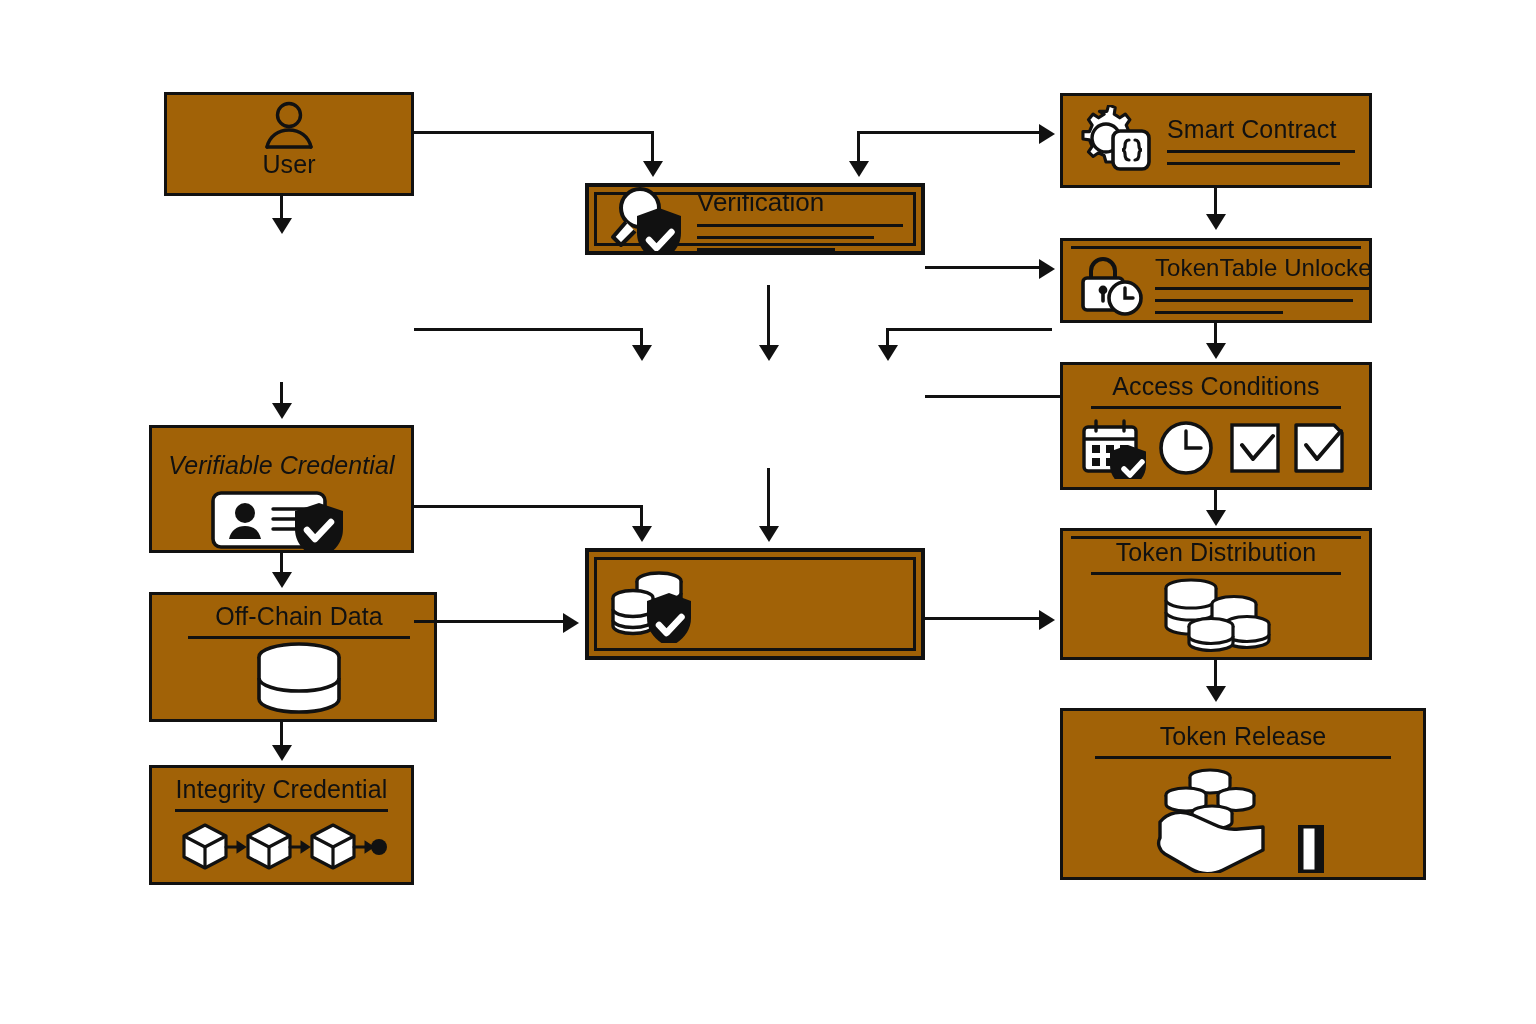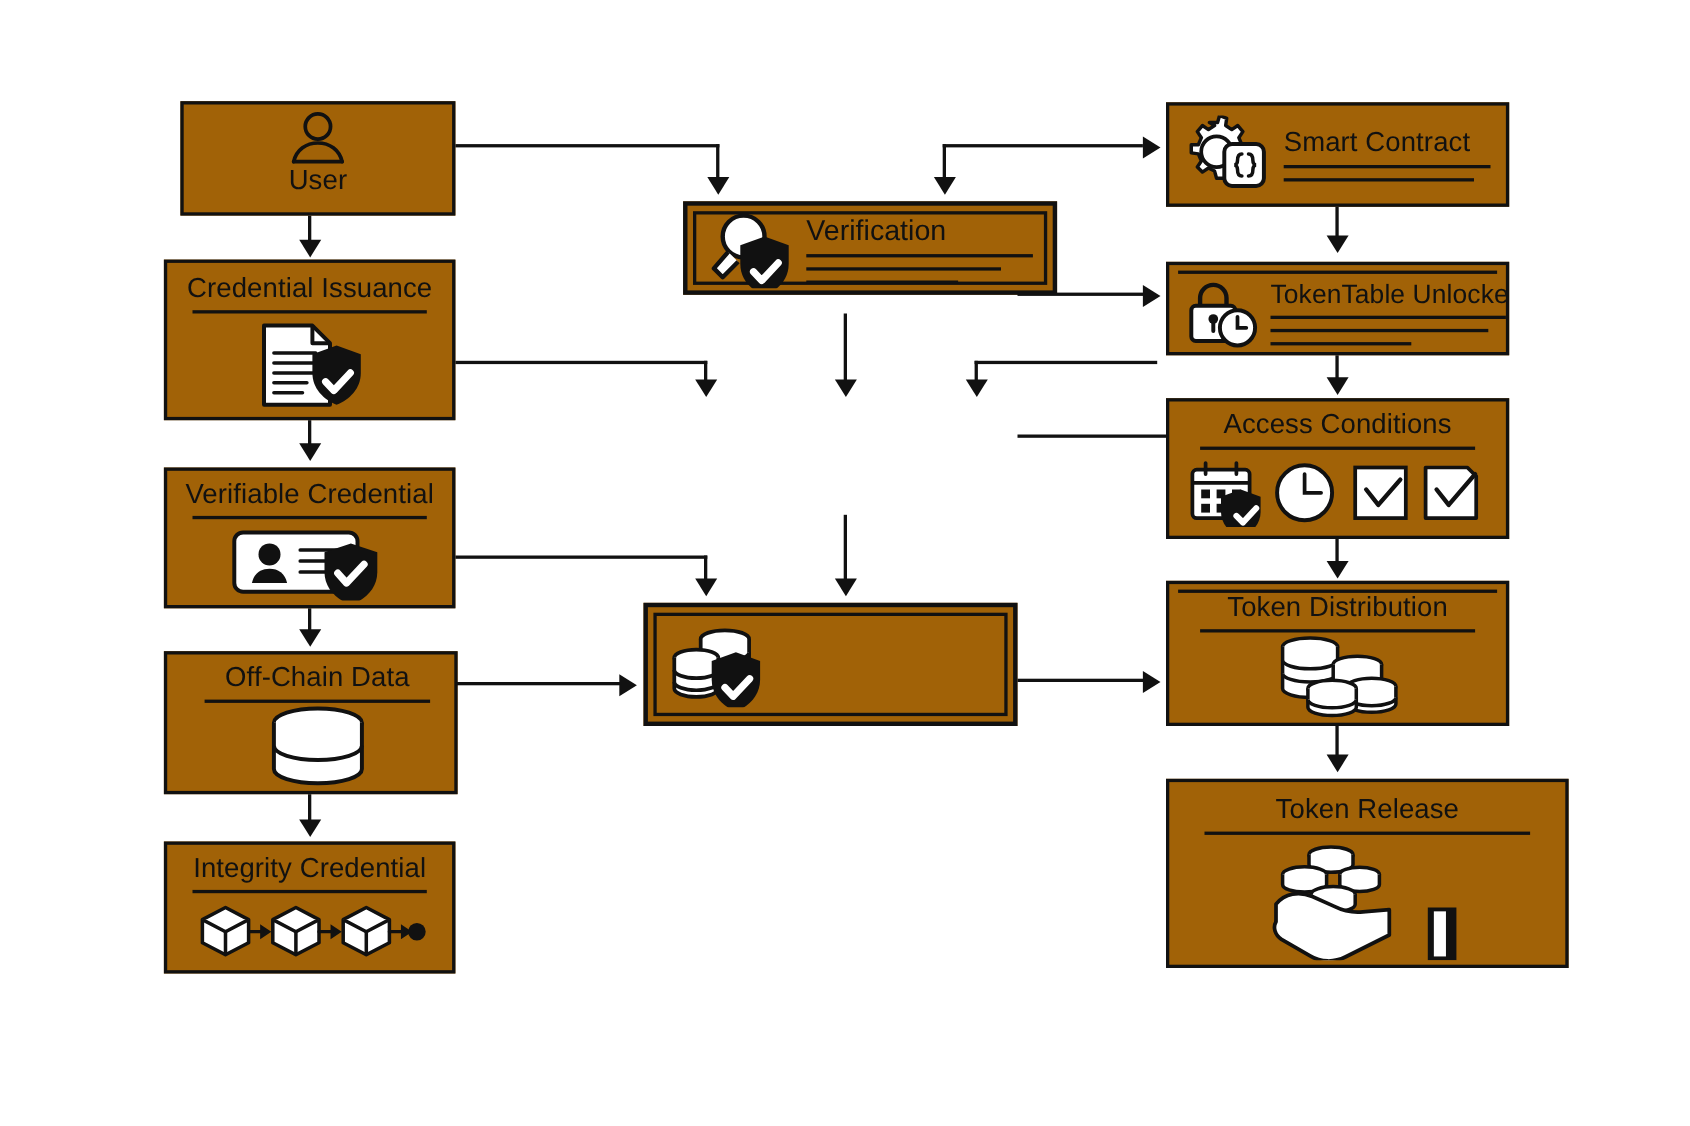--- a/index.html
+++ b/index.html
@@ -104,60 +104,41 @@
     <div class="art" style="padding-top:6px;">
       <svg width="54" height="50" viewBox="0 0 54 50">
         <circle cx="27" cy="14" r="11.5" fill="none" stroke="#111" stroke-width="3.4"></circle>
         <path d="M5 46c2.5-11 11.5-17 22-17s19.5 6 22 17" fill="none" stroke="#111" stroke-width="3.4" stroke-linecap="round"></path>
         <path d="M5 46h44" fill="none" stroke="#111" stroke-width="3.4" stroke-linecap="round"></path>
       </svg>
     </div>
     <div class="title" style="padding-bottom:22px;">User</div>
   </div>
 
-  <div class="node" style="left:149px;top:236px;width:265px;height:146px;">
-    <div class="title" style="margin-top:10px;">Credential Issuance</div>
-    <div class="rule"></div>
-    <div class="art">
-      <svg width="112" height="84" viewBox="0 0 112 84">
-        <path d="M14 6h44l16 16v56H14z" fill="#fff" stroke="#111" stroke-width="3.6" stroke-linejoin="round"></path>
-        <path d="M58 6v16h16" fill="none" stroke="#111" stroke-width="3.6" stroke-linejoin="round"></path>
-        <g stroke="#111" stroke-width="3.2" stroke-linecap="round">
-          <path d="M23 31h38"></path>
-            <path d="M23 40h38"></path>
-            <path d="M23 49h38"></path>
-          <path d="M23 58h30"></path>
-            <path d="M23 67h26"></path>
-        </g>
-        <path d="M80 24l22 8v17c0 14-10 24-22 29-12-5-22-15-22-29V32z" fill="#111"></path>
-        <path d="M70 57l7.5 8 15-16" fill="none" stroke="#fff" stroke-width="6.5" stroke-linecap="round" stroke-linejoin="round"></path>
-      </svg>
-    </div>
-  </div>
 
   <div class="node" style="left:149px;top:425px;width:265px;height:128px;">
-    <div class="title" style="margin-top:8px;">Verifiable Credential</div>
+    <div class="title" style="margin-top:24px;font-style:italic;">Verifiable Credential</div>
     <div class="rule"></div>
     <div class="art">
       <svg width="150" height="70" viewBox="0 0 150 70">
         <rect x="6" y="8" width="112" height="54" rx="8" fill="#fff" stroke="#111" stroke-width="3.6"></rect>
         <circle cx="38" cy="28" r="10" fill="#111"></circle>
         <path d="M22 54c2-9 8-13 16-13s14 4 16 13z" fill="#111"></path>
         <g stroke="#111" stroke-width="3.4" stroke-linecap="round">
           <path d="M66 24h40"></path>
             <path d="M66 34h40"></path>
             <path d="M66 44h30"></path>
         </g>
         <path d="M112 18l24 8v18c0 15-11 25-24 30-13-5-24-15-24-30V26z" fill="#111"></path>
         <path d="M100 45l8 9 16-17" fill="none" stroke="#fff" stroke-width="6.5" stroke-linecap="round" stroke-linejoin="round"></path>
       </svg>
     </div>
   </div>
 
-  <div class="node" style="left:149px;top:592px;width:267px;height:130px;padding-left:12px;">
+  <div class="node" style="left:149px;top:592px;width:288px;height:130px;padding-left:12px;">
     <div class="title" style="margin-top:8px;">Off-Chain Data</div>
     <div class="rule"></div>
     <div class="art">
       <svg width="110" height="76" viewBox="0 0 110 76">
         <ellipse cx="55" cy="16" rx="40" ry="13" fill="#fff" stroke="#111" stroke-width="3.6"></ellipse>
         <path d="M15 16v42c0 7.2 17.9 13 40 13s40-5.8 40-13V16" fill="#fff" stroke="#111" stroke-width="3.6"></path>
         <path d="M15 37c0 7.2 17.9 13 40 13s40-5.8 40-13" fill="none" stroke="#111" stroke-width="3.6"></path>
       </svg>
     </div>
   </div>
@@ -184,21 +165,21 @@
           <path d="M114 29h16" stroke-linecap="round"></path>
           <path d="M126 25l6 4-6 4z"></path>
           <path d="M178 29h16" stroke-linecap="round"></path>
           <path d="M190 25l6 4-6 4z"></path>
           <circle cx="203" cy="29" r="8" stroke="none"></circle>
         </g>
       </svg>
     </div>
   </div>
 
-  <div class="node dbl" style="left:585px;top:183px;width:340px;height:85px;margin-left:36px;">
+  <div class="node dbl" style="left:585px;top:183px;width:340px;height:72px;">
     <div class="inner">
       <div class="m-icon">
         <svg width="80" height="72" viewBox="0 0 80 72">
           <circle cx="33" cy="25" r="19" fill="#fff" stroke="#111" stroke-width="4"></circle>
           <path d="M19 39L6 54l8 8 14-14" fill="#fff" stroke="#111" stroke-width="4" stroke-linejoin="round"></path>
           <path d="M52 25l22 8v17c0 14-10 24-22 29-12-5-22-15-22-29V33z" fill="#111"></path>
           <path d="M42 57l7.5 8 15-16" fill="none" stroke="#fff" stroke-width="6.5" stroke-linecap="round" stroke-linejoin="round"></path>
         </svg>
       </div>
       <div class="m-body">

